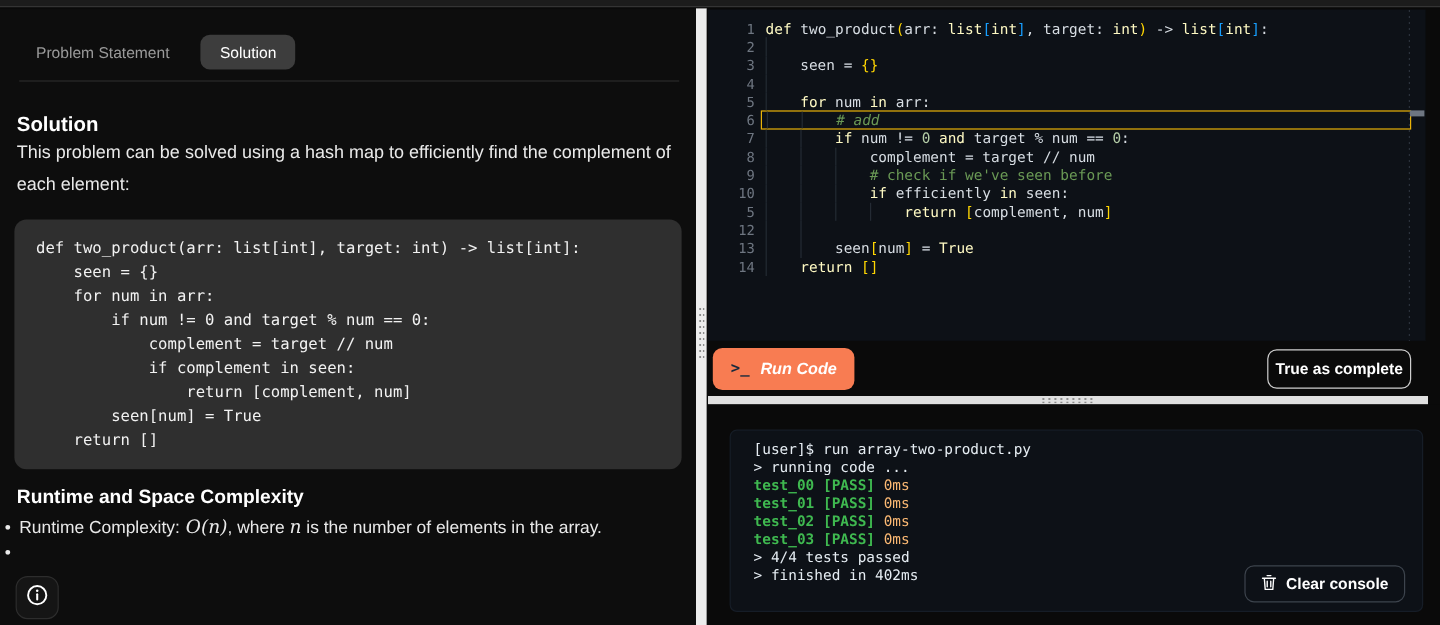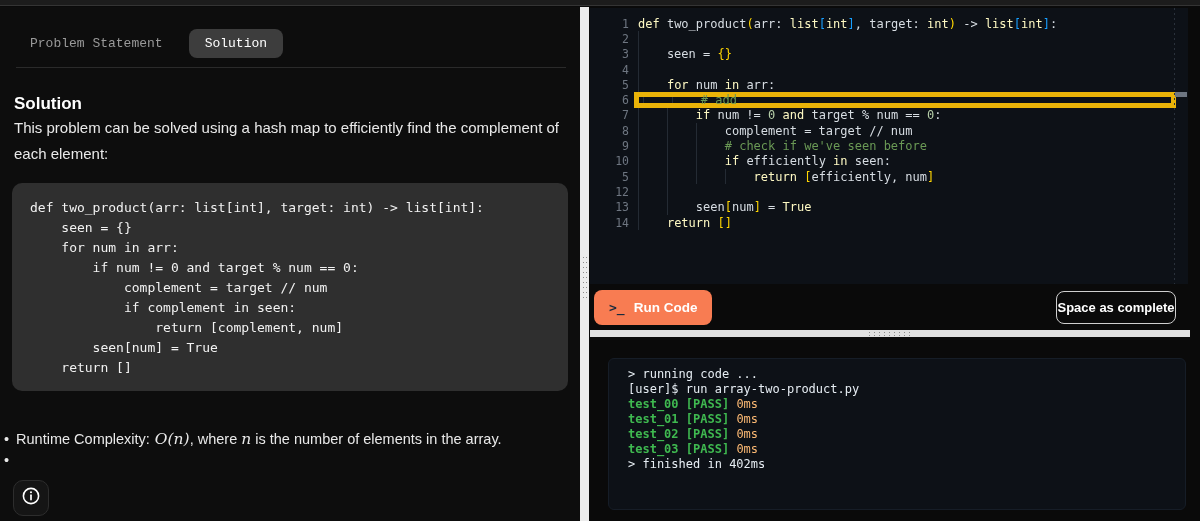--- a/index.html
+++ b/index.html
@@ -3,21 +3,21 @@
 <meta charset="utf-8">
 <style>
   * { margin:0; padding:0; box-sizing:border-box; }
   html,body { width:1200px; height:521px; overflow:hidden; }
   body { position:relative; background:#0a0a0a; font-family:"Liberation Sans", sans-serif; }
 
   .topbar { position:absolute; top:0; left:0; width:1200px; height:6px; background:#1c1c1c; border-bottom:1px solid #343434; }
 
   
   .left-panel { position:absolute; top:7px; left:0; width:580px; height:514px; background:#0d0d0d; }
-  .tabs { position:absolute; top:22px; left:14px; display:flex; align-items:flex-start; gap:10px;font-family:Liberation Mono, monospace; }
+  .tabs { position:absolute; top:22px; left:14px; display:flex; align-items:flex-start; gap:10px; }
   .tab { font-size:13px; padding:7px 16px; border-radius:8px; color:#9a9a9a; cursor:default; }
   .tab.active { background:#3d3d3d; color:#ffffff; }
   .tab-divider { position:absolute; top:60px; left:16px; width:550px; height:1px; background:#2a2a2a; }
 
   .sol-head { position:absolute; top:87px; left:14px; font-size:17px; font-weight:bold; color:#ffffff; }
   .sol-text { position:absolute; top:108px; left:14px; width:556px; font-size:15px; line-height:26px; color:#e9e9e9; }
 
   .code-card { position:absolute; top:176px; left:12px; width:556px; height:208px; background:#2f2f2f; border-radius:10px; padding:15px 18px; }
   .code-card pre { font-family:"DejaVu Sans Mono", monospace; font-size:13px; line-height:20px; color:#f2f2f2; white-space:pre; }
 
@@ -36,33 +36,33 @@
             background-image:radial-gradient(circle, #8a8a8a 0.8px, transparent 1px); background-size:3px 5px; }
 
   
   .right-panel { position:absolute; top:7px; left:589px; width:611px; height:514px; background:#0a0a0a; }
 
   .editor-card { position:absolute; top:1px; left:1px; width:598px; height:276px; background:#0d1117; }
   .ed-lines { padding-top:8px; position:relative; }
   .ed-row { display:flex; align-items:center; height:15.3px; }
   .ln { width:39px; text-align:right; color:#6e7681; font-family:"DejaVu Sans Mono", monospace; font-size:11.5px; flex:none; }
   .code-area { position:relative; flex:1; height:100%; margin-left:5px; margin-right:12px; padding-left:4px; display:flex; align-items:center; }
-  .ed-row.hl .code-area { border:5px solid #eab308; }
+  .ed-row.hl .code-area { border:1px solid #eab308;font-style:italic; }
   .code-area pre { font-family:"DejaVu Sans Mono", monospace; font-size:12px; white-space:pre; position:relative; z-index:2; }
   .guide { position:absolute; top:0; bottom:0; width:1px; background:#242b34; z-index:1; }
   .tk-pl { color:#d7dde3; } .tk-kw { color:#fef9c3; } .tk-b1 { color:#ffd602; }
   .tk-b2 { color:#179fff; } .tk-cm { color:#6a9955; } .tk-num { color:#b5cea8; }
   .ruler { position:absolute; top:0; bottom:0; right:13px; width:1px;
            background:repeating-linear-gradient(to bottom, #2a313b 0 2px, transparent 2px 5px); }
   .ruler-marker { position:absolute; right:1px; top:84px; width:12px; height:5px; background:#6e7681; }
 
   .run-btn { position:absolute; top:283px; left:5px; height:35px; padding:0 15px; background:#f87c52; border-radius:8px;
              display:flex; align-items:center; gap:9px; cursor:pointer; }
   .run-icon { color:#182a3d; font-family:"DejaVu Sans Mono", monospace; font-weight:bold; font-size:13px; }
-  .run-label { color:#ffffff; font-weight:bold; font-size:13.5px; }
+  .run-label { color:#ffffff; font-weight:bold; font-size:13.5px;font-style:italic; }
   .mark-btn { position:absolute; top:284px; left:467px; width:120px; height:33px; background:#0a0a0a; border:1px solid #cfcfcf;
               border-radius:8px; color:#ffffff; font-weight:bold; font-size:13px; display:flex; align-items:center; justify-content:center; cursor:pointer; }
 
   .divider-h { position:absolute; top:323px; left:1px; width:600px; height:7px; background:#e0e0e0; }
   .dots-h { position:absolute; left:277px; top:1px; width:46px; height:5px;
             background-image:radial-gradient(circle, #8a8a8a 0.8px, transparent 1px); background-size:5px 3px; }
 
   .console-sec { position:absolute; top:330px; left:1px; width:610px; height:184px; background:#0a0a0a; }
   .console-card { position:absolute; top:21px; left:18px; width:578px; height:152px; background:#0d1117; border-radius:6px;
                   border:1px solid #161d27; padding:7px 0 0 19px; }
@@ -91,20 +91,21 @@
     seen = {}
     for num in arr:
         if num != 0 and target % num == 0:
             complement = target // num
             if complement in seen:
                 return [complement, num]
         seen[num] = True
     return []</pre>
   </div>
 
+  <div class="cx-head">Runtime and Space Complexity</div>
   <div class="cx-list">
     <div class="cx-item">
       <span class="cx-bullet">•</span>
       <span><b>Runtime Complexity:</b><span class="math">O(n)</span><span>, where </span><span class="math">n</span><span> is the number of elements in the array.</span></span>
     </div>
     <div class="cx-item">
       <span class="cx-bullet">•</span>
     </div>
   </div>
 
@@ -204,21 +205,21 @@
             <pre><span class="tk-pl">            </span><span class="tk-kw">if</span><span class="tk-pl"> efficiently </span><span class="tk-kw">in</span><span class="tk-pl"> seen:</span></pre>
           </div>
         </div>
         <div class="ed-row">
           <span class="ln">5</span>
           <div class="code-area">
             <span class="guide" style="left: 4px;"></span>
             <span class="guide" style="left: 32.92px;"></span>
             <span class="guide" style="left: 61.84px;"></span>
             <span class="guide" style="left: 90.76px;"></span>
-            <pre><span class="tk-pl">                </span><span class="tk-kw">return</span><span class="tk-pl"> </span><span class="tk-b1">[</span><span class="tk-pl">efficiently, num</span><span class="tk-b1">]</span></pre>
+            <pre><span class="tk-pl">                </span><span class="tk-kw">return</span><span class="tk-pl"> </span><span class="tk-b1">[</span><span class="tk-pl">complement, num</span><span class="tk-b1">]</span></pre>
           </div>
         </div>
         <div class="ed-row">
           <span class="ln">12</span>
           <div class="code-area">
             <span class="guide" style="left: 4px;"></span>
             <span class="guide" style="left: 32.92px;"></span>
             <pre></pre>
           </div>
         </div>
@@ -239,32 +240,41 @@
         </div>
       </div>
     <div class="ruler"></div>
     <div class="ruler-marker"></div>
   </div>
 
   <div class="run-btn">
     <span class="run-icon">&gt;_</span>
     <span class="run-label">Run Code</span>
   </div>
-  <div class="mark-btn">Space as complete</div>
+  <div class="mark-btn">True as complete</div>
 
   <div class="divider-h">
     <div class="dots-h"></div>
   </div>
 
   <div class="console-sec">
     <div class="console-card">
       <div id="con-lines">
+          <div class="con-row"><span class="ck-pl">[user]$ run array-two-product.py</span></div>
           <div class="con-row"><span class="ck-pl">&gt; running code ...</span></div>
-          <div class="con-row"><span class="ck-pl">[user]$ run array-two-product.py</span></div>
           <div class="con-row"><span class="ck-ok">test_00 [PASS]</span><span class="ck-ms"> 0ms</span></div>
           <div class="con-row"><span class="ck-ok">test_01 [PASS]</span><span class="ck-ms"> 0ms</span></div>
           <div class="con-row"><span class="ck-ok">test_02 [PASS]</span><span class="ck-ms"> 0ms</span></div>
           <div class="con-row"><span class="ck-ok">test_03 [PASS]</span><span class="ck-ms"> 0ms</span></div>
+          <div class="con-row"><span class="ck-pl">&gt; 4/4 tests passed</span></div>
           <div class="con-row"><span class="ck-pl">&gt; finished in 402ms</span></div>
         </div>
+      <div class="clear-btn">
+        <span>
+          <svg width="13" height="15" viewBox="0 0 14 15">
+              <path d="M1.2 3.6h11.6M5.3 1.2h3.4M2.8 3.6l.8 10h6.8l.8-10M5.4 6.2v5M8.6 6.2v5" stroke="#ffffff" stroke-width="1.25" fill="none" stroke-linecap="round" stroke-linejoin="round"></path>
+            </svg>
+        </span>
+        <span>Clear console</span>
+      </div>
     </div>
   </div>
 </div>
 
 </body></html>

